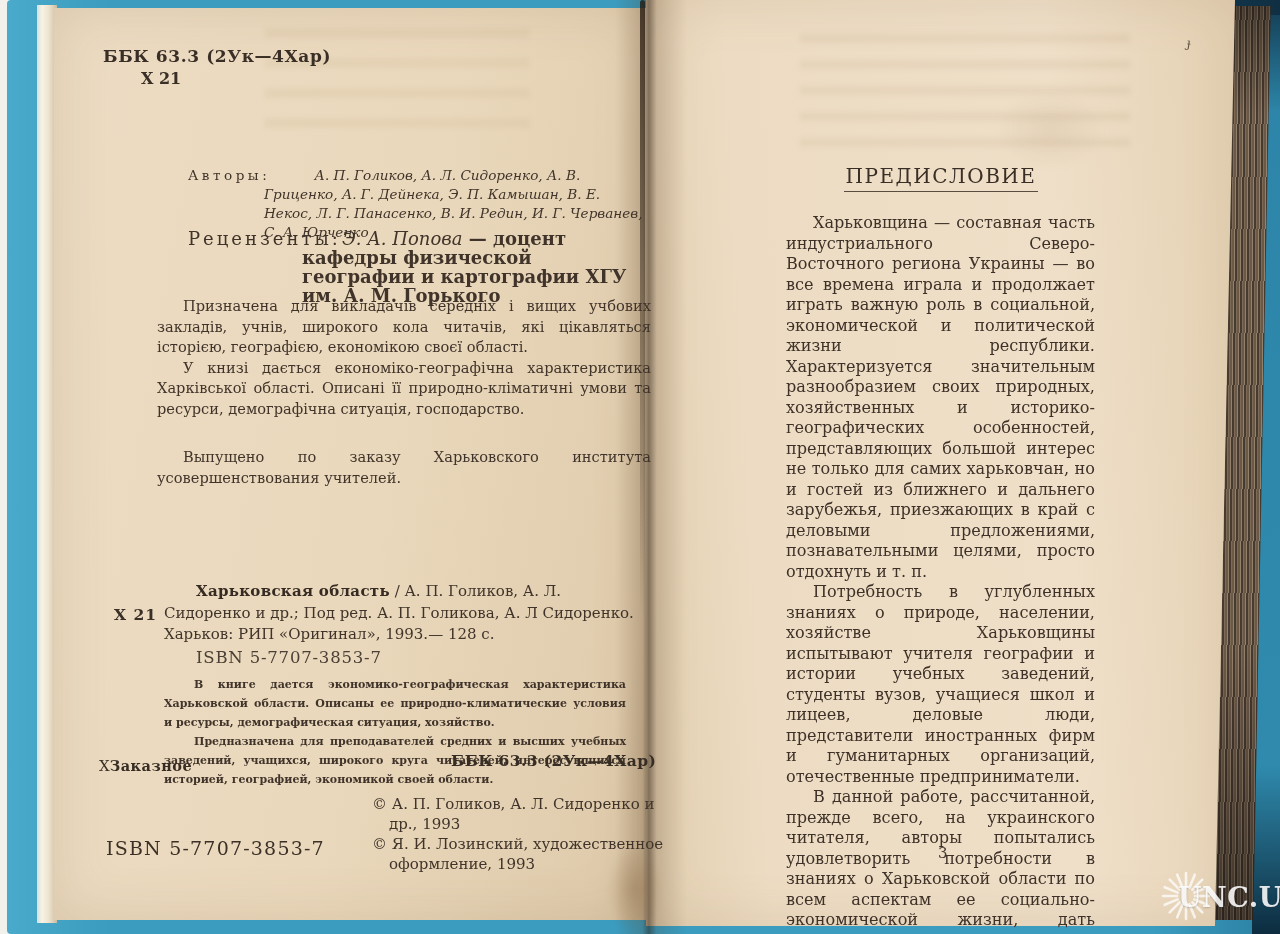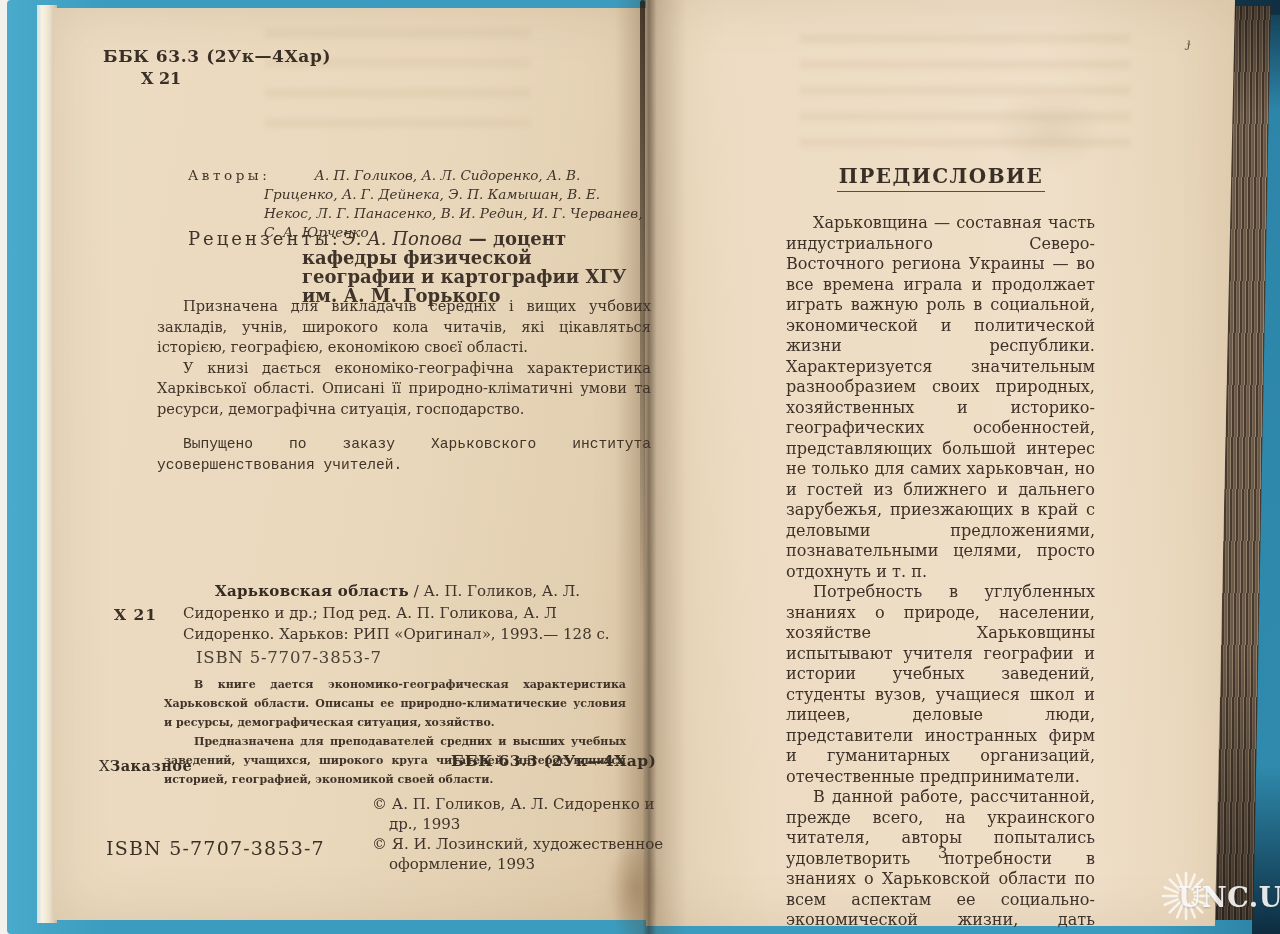--- a/index.html
+++ b/index.html
@@ -61,45 +61,45 @@
 
   .authors { left:188px; top:166px; width:458px; font-size:13.6px; line-height:19px;
              padding-left:76px; text-indent:-76px; }
   .label-sp { letter-spacing:3.5px; font-style:normal; }
   .reviewers { left:188px; top:229px; width:462px; font-size:18px; line-height:19px; }
   .rev-wrap { position:relative; padding-left:114px; }
   .rev-label { position:absolute; left:0; top:0; letter-spacing:3px; }
 
   .annot-uk { left:157px; top:296px; width:494px; font-size:14.6px; line-height:20.5px; text-align:justify; }
   .annot-uk p { text-indent:26px; }
-  .note-ru { margin-top:15px;font-family:Liberation Mono, monospace; }
+  .note-ru { margin-top:28px; }
 
   .card-index { left:114px; top:605px; width:46px; font-size:15.5px; font-weight:bold; letter-spacing:1px; color:#3a2f26; }
   .card { left:164px; top:581px; width:478px; font-size:15px; line-height:21.5px; }
-  .card-head { text-indent:32px;margin-left:19px; }
+  .card-head { text-indent:32px; }
   .card-title { font-weight:bold; letter-spacing:.3px; color:#352b22; }
   .card-isbn { padding-left:32px; font-size:16.5px; letter-spacing:.8px; margin-top:1px; color:#4a4036; }
   .card-annot { margin-top:7px; font-size:11px; line-height:19px; text-align:justify; width:462px;font-weight:bold; }
   .card-annot p { text-indent:30px; }
 
   .print-code { left:99px; top:749px; font-size:14.5px; font-weight:bold; color:#362d24;
                 display:flex; align-items:flex-start; }
   .print-code .x { margin-top:8px; font-weight:normal; font-size:15px; }
   .frac { display:inline-block; text-align:center; margin:0 10px 0 4px; }
   .frac .num { display:block; border-bottom:1.7px solid #362d24; padding:0 4px 1px; }
   .frac .den { display:block; padding-top:1px; }
   .order { margin-top:8px; letter-spacing:.5px; }
   .bbk-bottom { left:451px; top:751px; font-size:15.5px; font-weight:bold; letter-spacing:.4px; color:#362d24; }
 
   .copyright { left:372px; top:794px; width:310px; font-size:15px; line-height:20px; }
   .cr-entry { padding-left:17px; text-indent:-17px; }
   .isbn-bottom { left:106px; top:837px; font-size:19px; letter-spacing:1.2px; color:#3a3controls026; color:#3a3026; }
 
   
-  .preface-head { left:788px; top:164px; width:306px; text-align:center;font-weight:bold; }
+  .preface-head { left:788px; top:164px; width:306px; text-align:center; }
   .preface-head span { display:inline-block; font-size:20px; letter-spacing:1.5px; color:#3a2f26;
                        border-bottom:1.6px solid rgba(62,50,40,.85); padding:0 2px 3px; }
   .preface-body { left:786px; top:213px; width:309px; font-size:16.1px; line-height:20.5px;
                   text-align:justify; color:#3d3128; }
   .preface-body p { text-indent:27px; }
   .pageno { left:938px; top:844px; font-size:15px; color:#443930; }
 
   
   .watermark { left:1146px; top:868px; width:134px; height:60px; }
   .wm-star { position:absolute; left:14px; top:2px; opacity:.85; }

